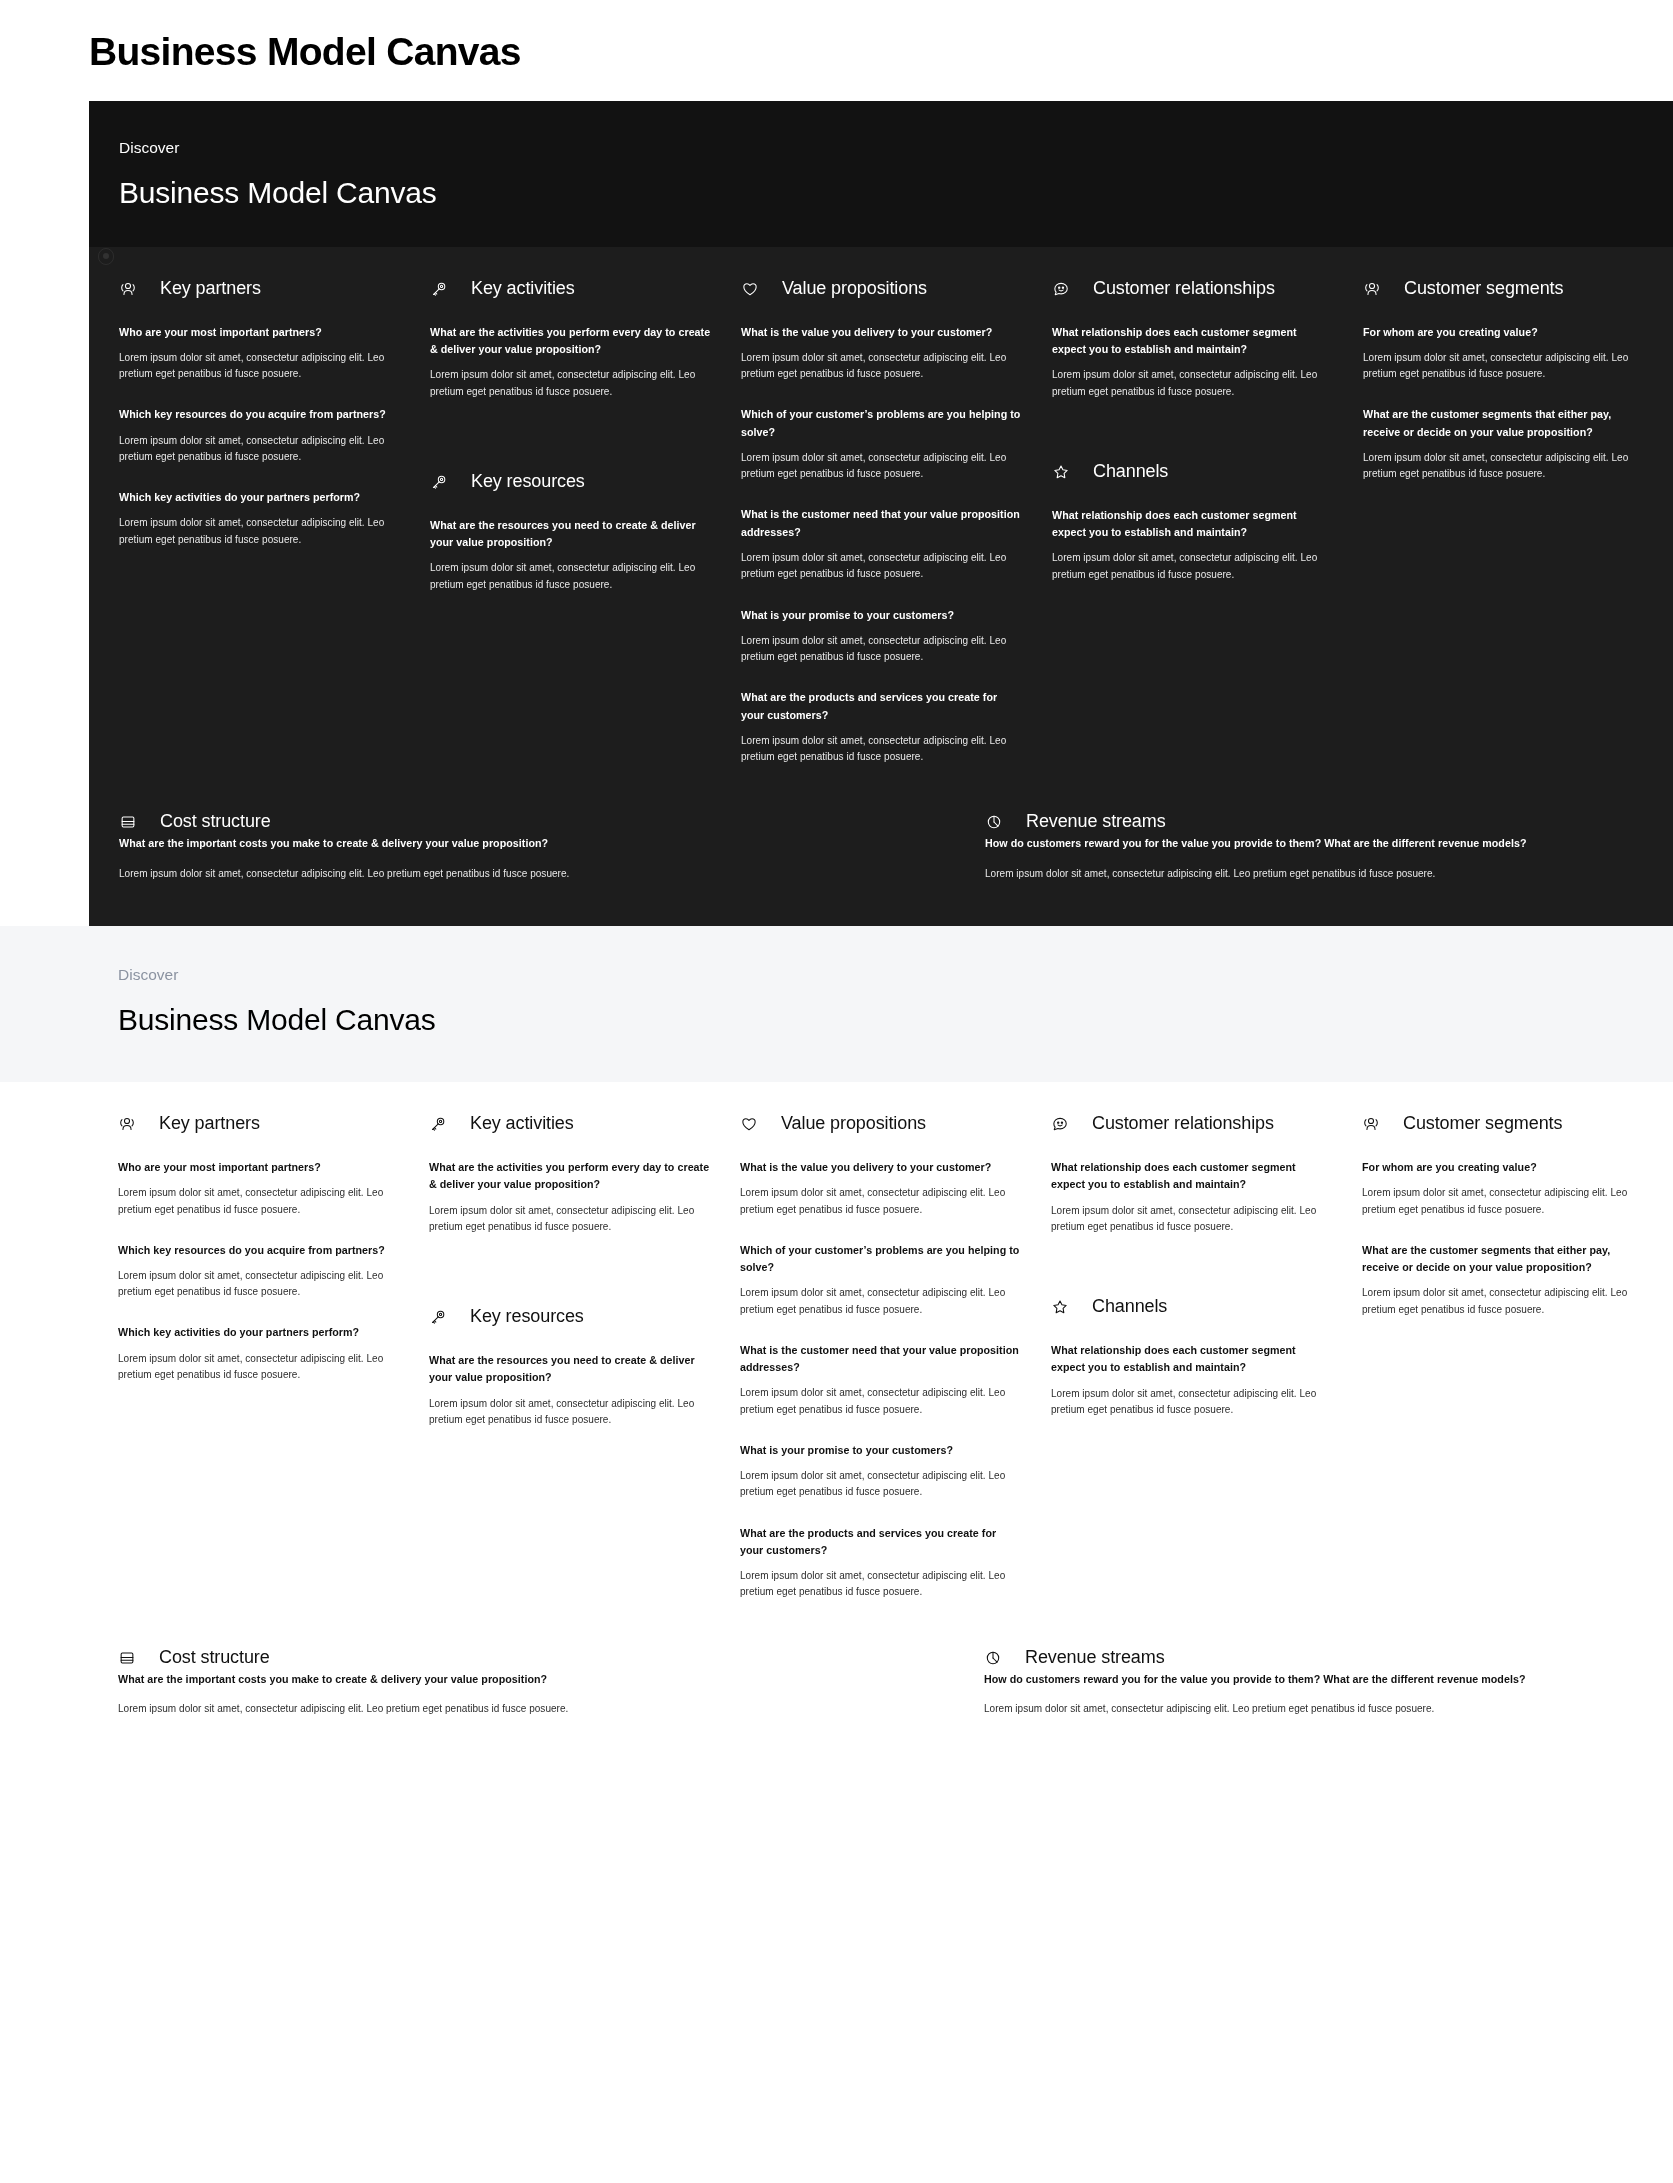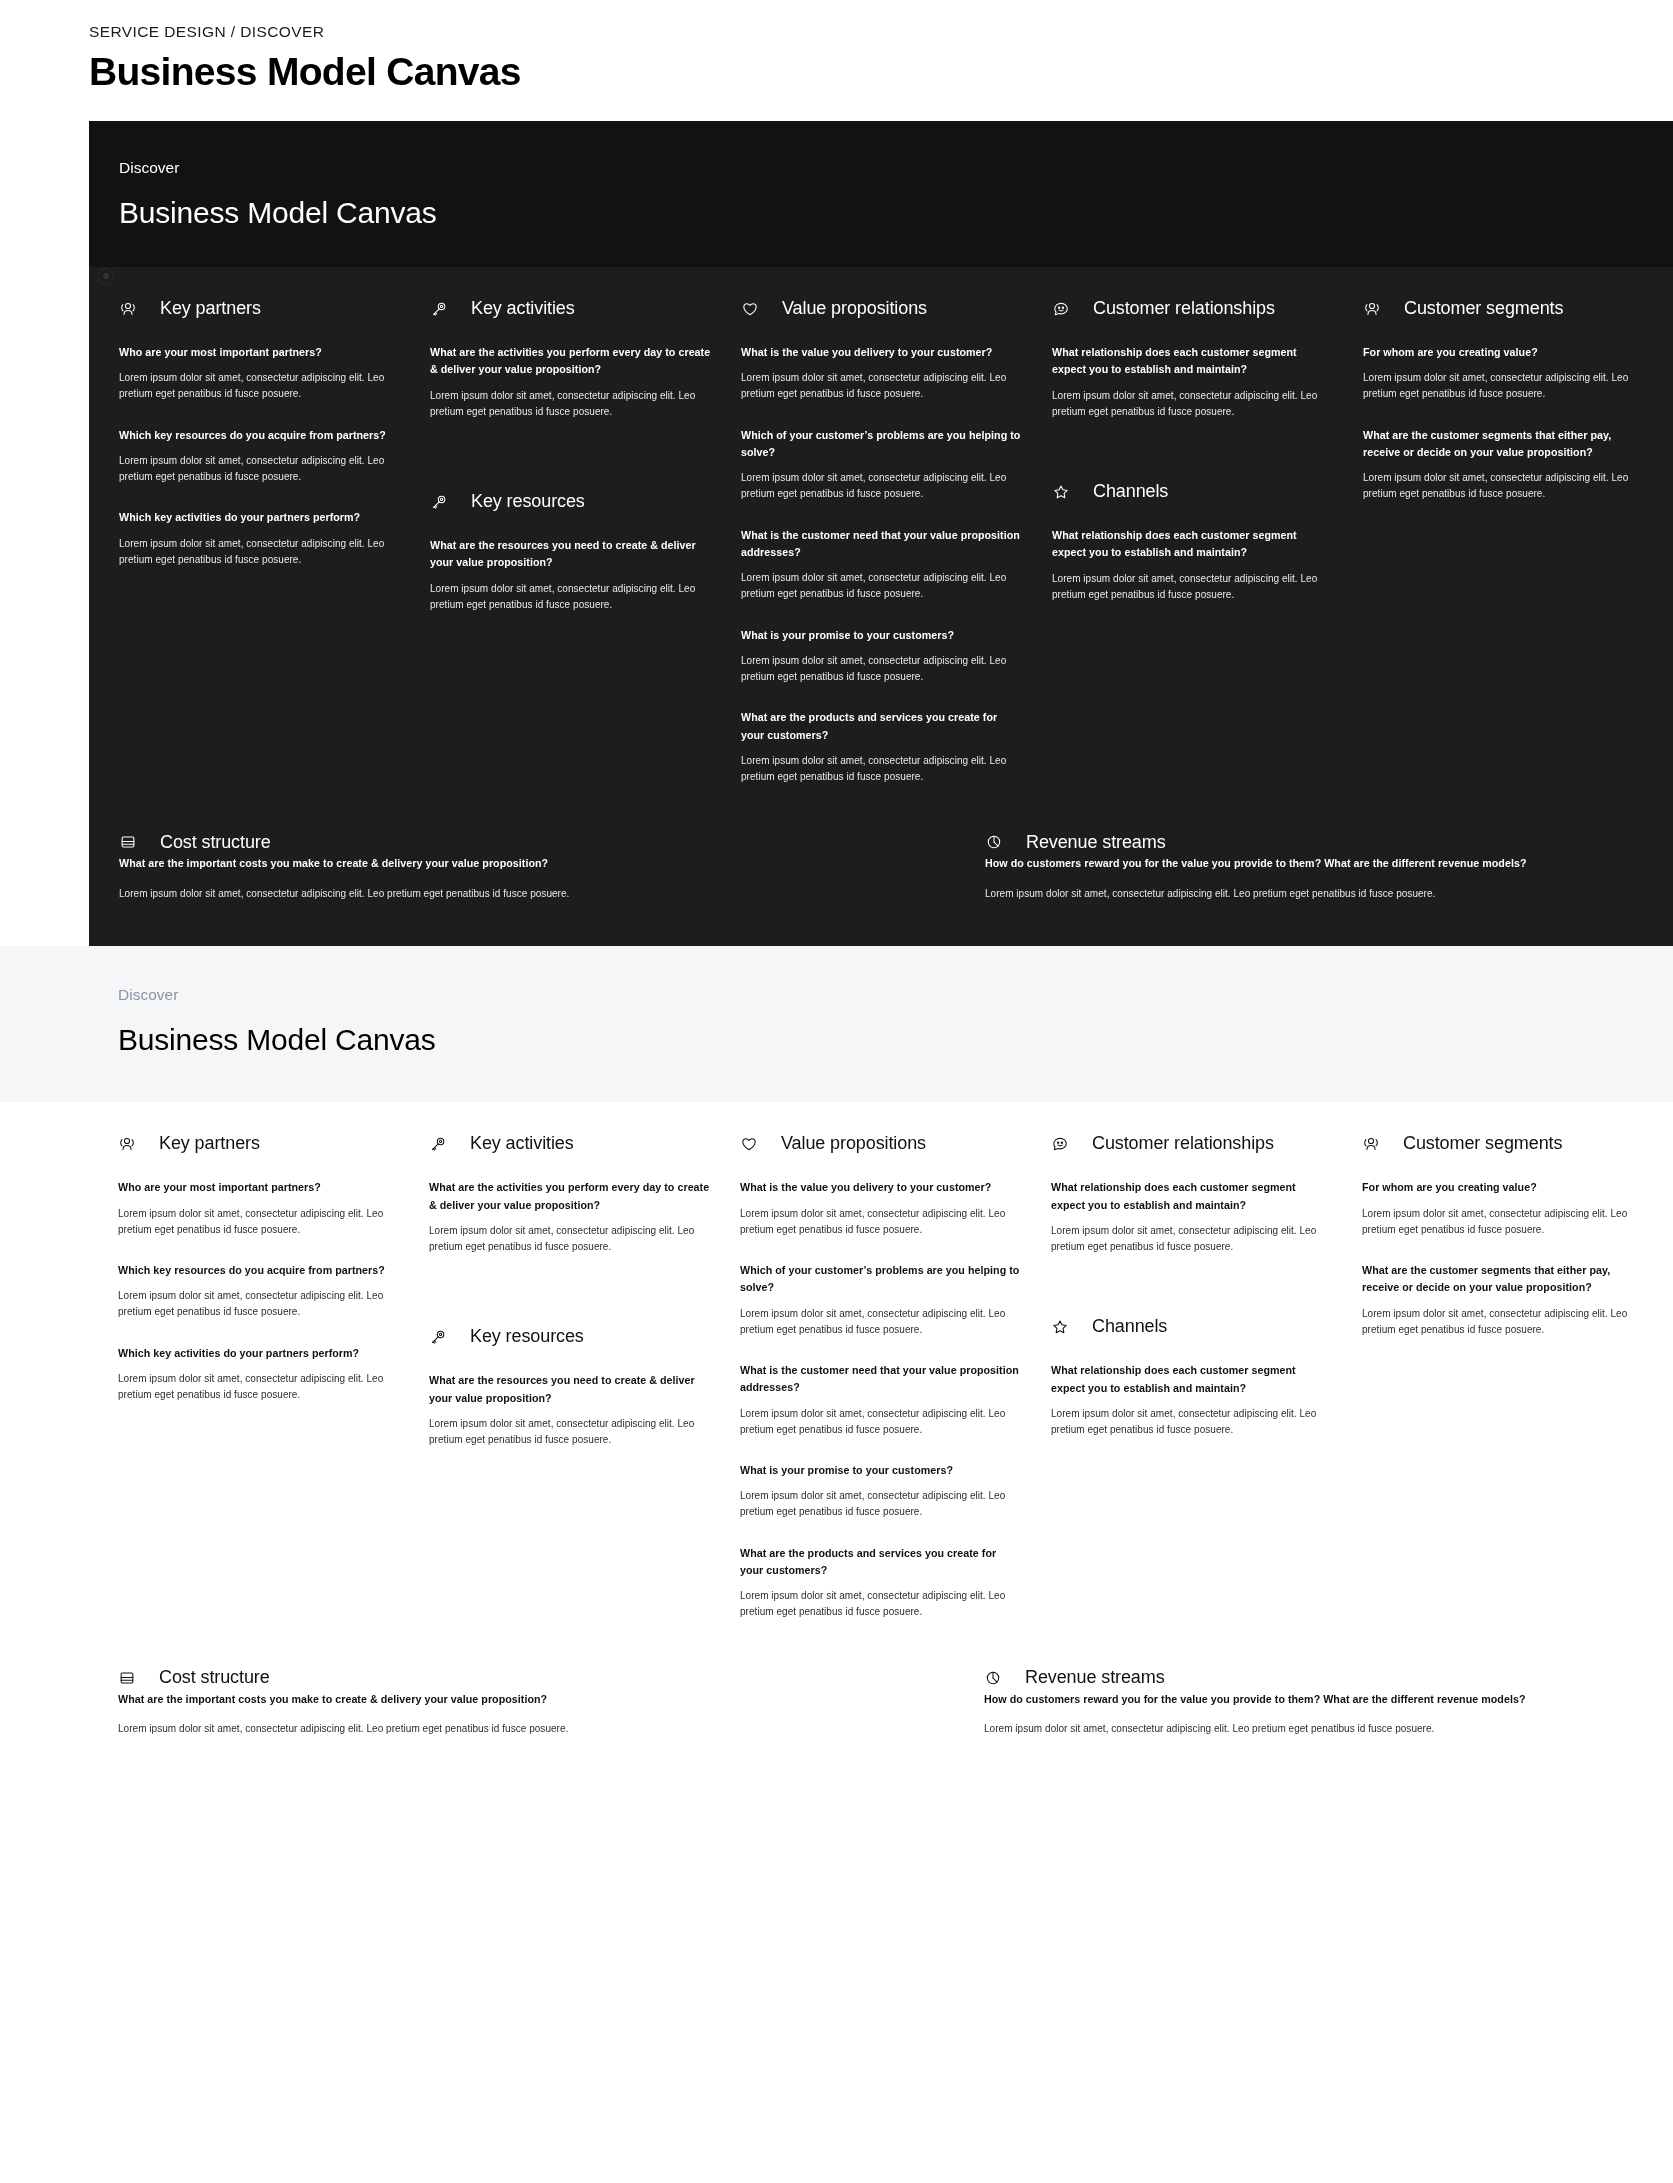--- a/index.html
+++ b/index.html
@@ -154,21 +154,20 @@
   .light .canvas-body { padding-left: 118px; padding-bottom: 30px; }
   .light .sec-label { color: #111111; }
   .light .q { color: #111111; }
   .light .a { color: #2d2d2d; }
   .light .ico svg { stroke: #111111; fill: none; }
 </style>
 </head>
 <body>
 
 <div class="page-intro">
-  <div class="eyebrow">SERVICE DESIGN / DISCOVER</div>
   <h1 class="page-title">Business Model Canvas</h1>
 </div>
 
 <section class="canvas dark">
 
   <div class="canvas-header">
     <div class="canvas-eyebrow">Discover</div>
     <div class="canvas-title">Business Model Canvas</div>
   </div>
 

